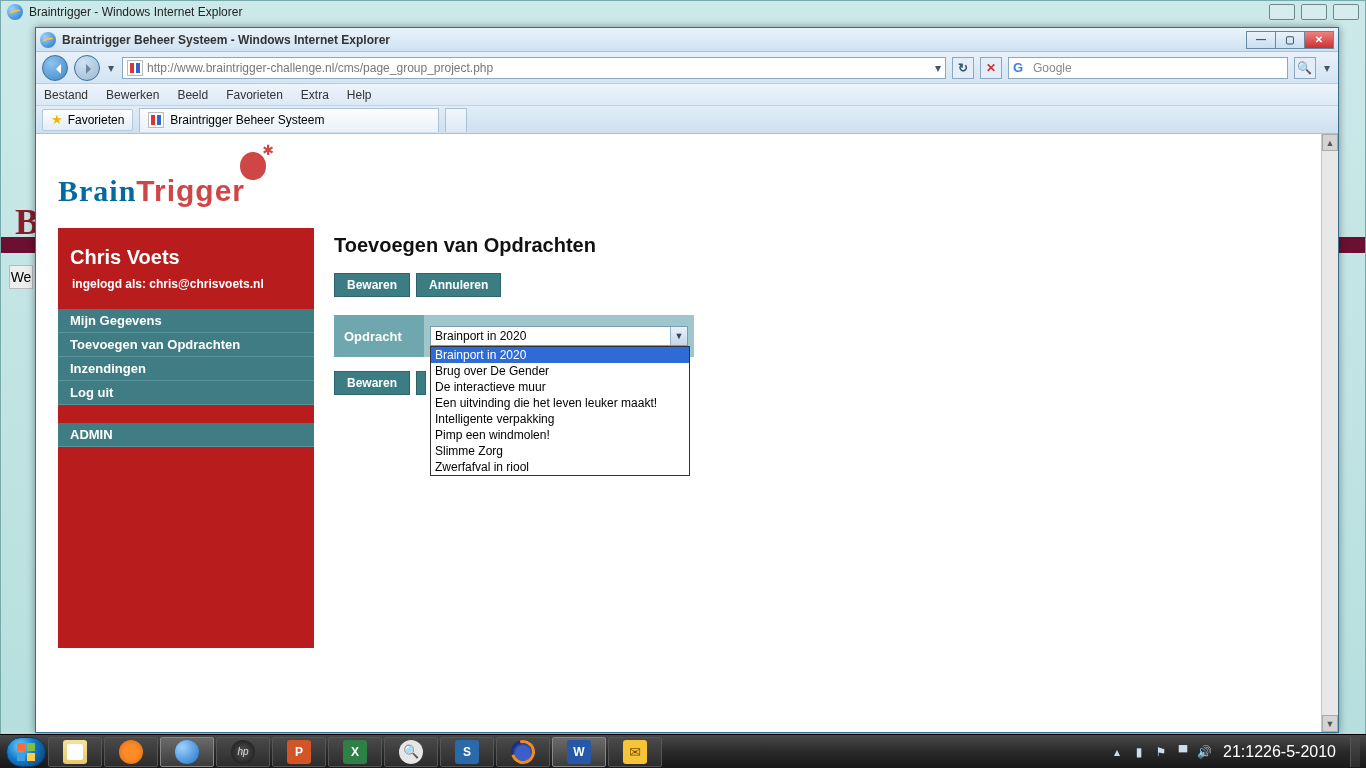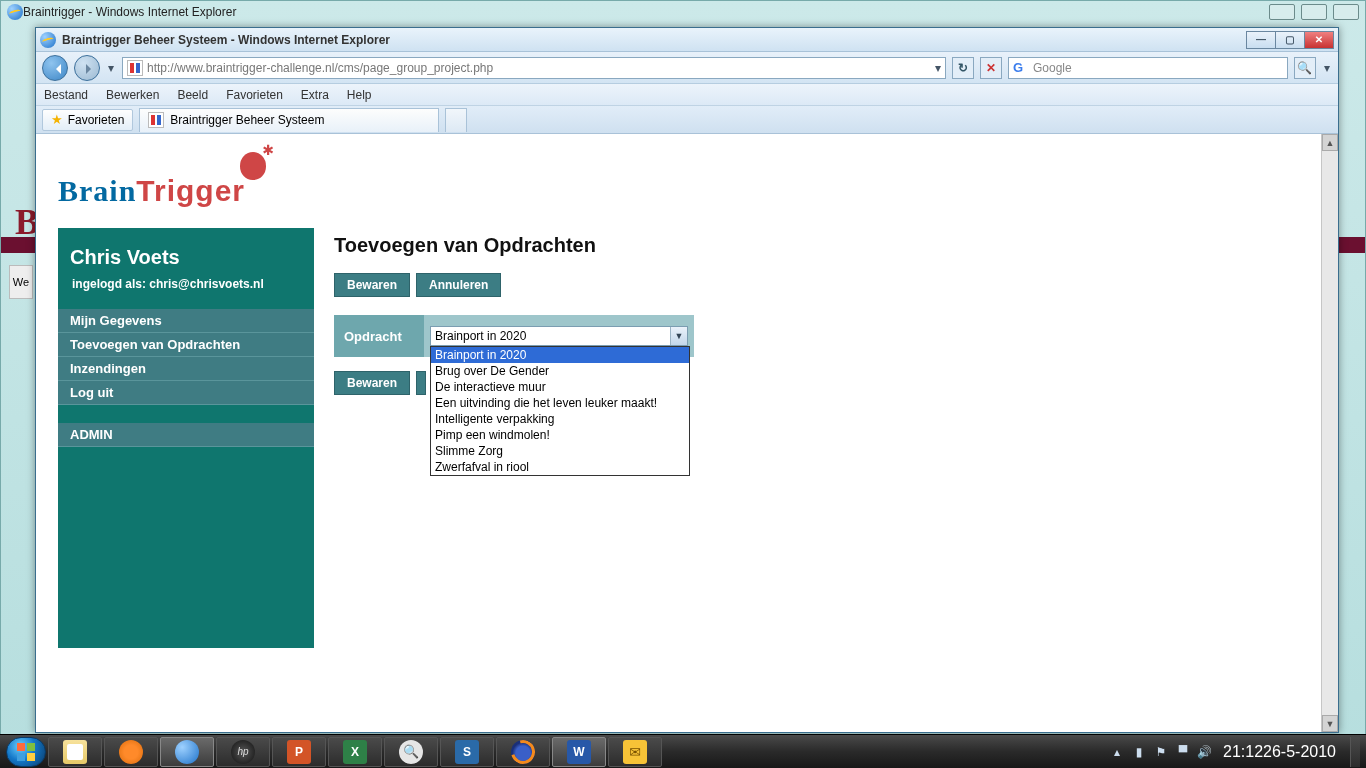--- a/index.html
+++ b/index.html
@@ -18,21 +18,21 @@
   .outer-window {
     position: absolute; inset: 0;
     background: linear-gradient(to bottom,#cce9e9,#b6dede);
     border: 1px solid #7aa;
   }
   .outer-title {
     display:flex; align-items:center; height:22px;
     padding:0 6px; justify-content:space-between;
     background:transparent;
   }
-  .outer-title-left { display:flex; align-items:center; gap:0; }
+  .outer-title-left { display:flex; align-items:center; gap:6px; }
   .ie-icon {
     width:16px; height:16px; border-radius:50%;
     background: radial-gradient(circle at 30% 30%, #9ed1ff, #1e72c9);
     position:relative;
   }
   .ie-icon::after{
     content:""; position:absolute; left:2px; right:2px; top:6px; height:3px;
     border-top:2px solid #ffc923; border-radius:50%;
     transform:rotate(-15deg);
   }
@@ -50,22 +50,22 @@
   }
   .bg-stripe {
     position:absolute; left:0; right:0; top:236px; height:16px;
     background:#6b1030;
   }
   .bg-stripe2 {
     position:absolute; right:0; top:236px; height:16px; width:26px;
     background:#6b1030;
   }
   .bg-we {
-    position:absolute; left:8px; top:264px; height:34px; width:24px;
-    background:#eee; border:1px solid #bbb; font-size:11px;
+    position:absolute; left:8px; top:264px; height:24px; width:24px;
+    background:#eee; border:1px solid #bbb; font-size:14px;
     display:flex;align-items:center;justify-content:center;
   }
 
   
   .inner-window {
     position:absolute; left:34px; top:26px; right:26px; bottom:34px;
     background:#fff; border:1px solid #3a6e8e;
     box-shadow:0 0 8px rgba(0,0,0,.4);
     display:flex; flex-direction:column;
   }
@@ -171,21 +171,21 @@
     width:26px;height:28px;background:#cf4646;border-radius:50% 50% 48% 48%;
     position:relative; margin-left:182px; margin-bottom:-6px;
   }
   .logo-head::before{content:"✱";position:absolute;right:-8px;top:-10px;color:#cf4646;font-size:14px;}
   .logo-text{font-size:30px;font-weight:600;letter-spacing:1px;}
   .logo-brain{color:#0369a1;font-family:Liberation Serif, serif;}
   .logo-trigger{color:#cf4646;}
 
   .layout{display:flex;gap:20px;}
   .sidebar{
-    width:256px;background:#0f766e;color:#fff;min-height:420px;
+    width:256px;background:#b91c1c;color:#fff;min-height:420px;
     padding:18px 0 0 0;
   }
   .sb-name{font-size:20px;font-weight:bold;padding:0 12px 8px;}
   .sb-sub{font-size:12px;font-weight:bold;padding:0 14px 18px;}
   .sb-item{
     padding:4px 12px;font-size:13px;font-weight:bold;
     background:#3f7c83;border-bottom:1px solid #5a959b;
   }
   .sb-gap{height:18px;}
   .content{flex:1;padding-top:6px;}

